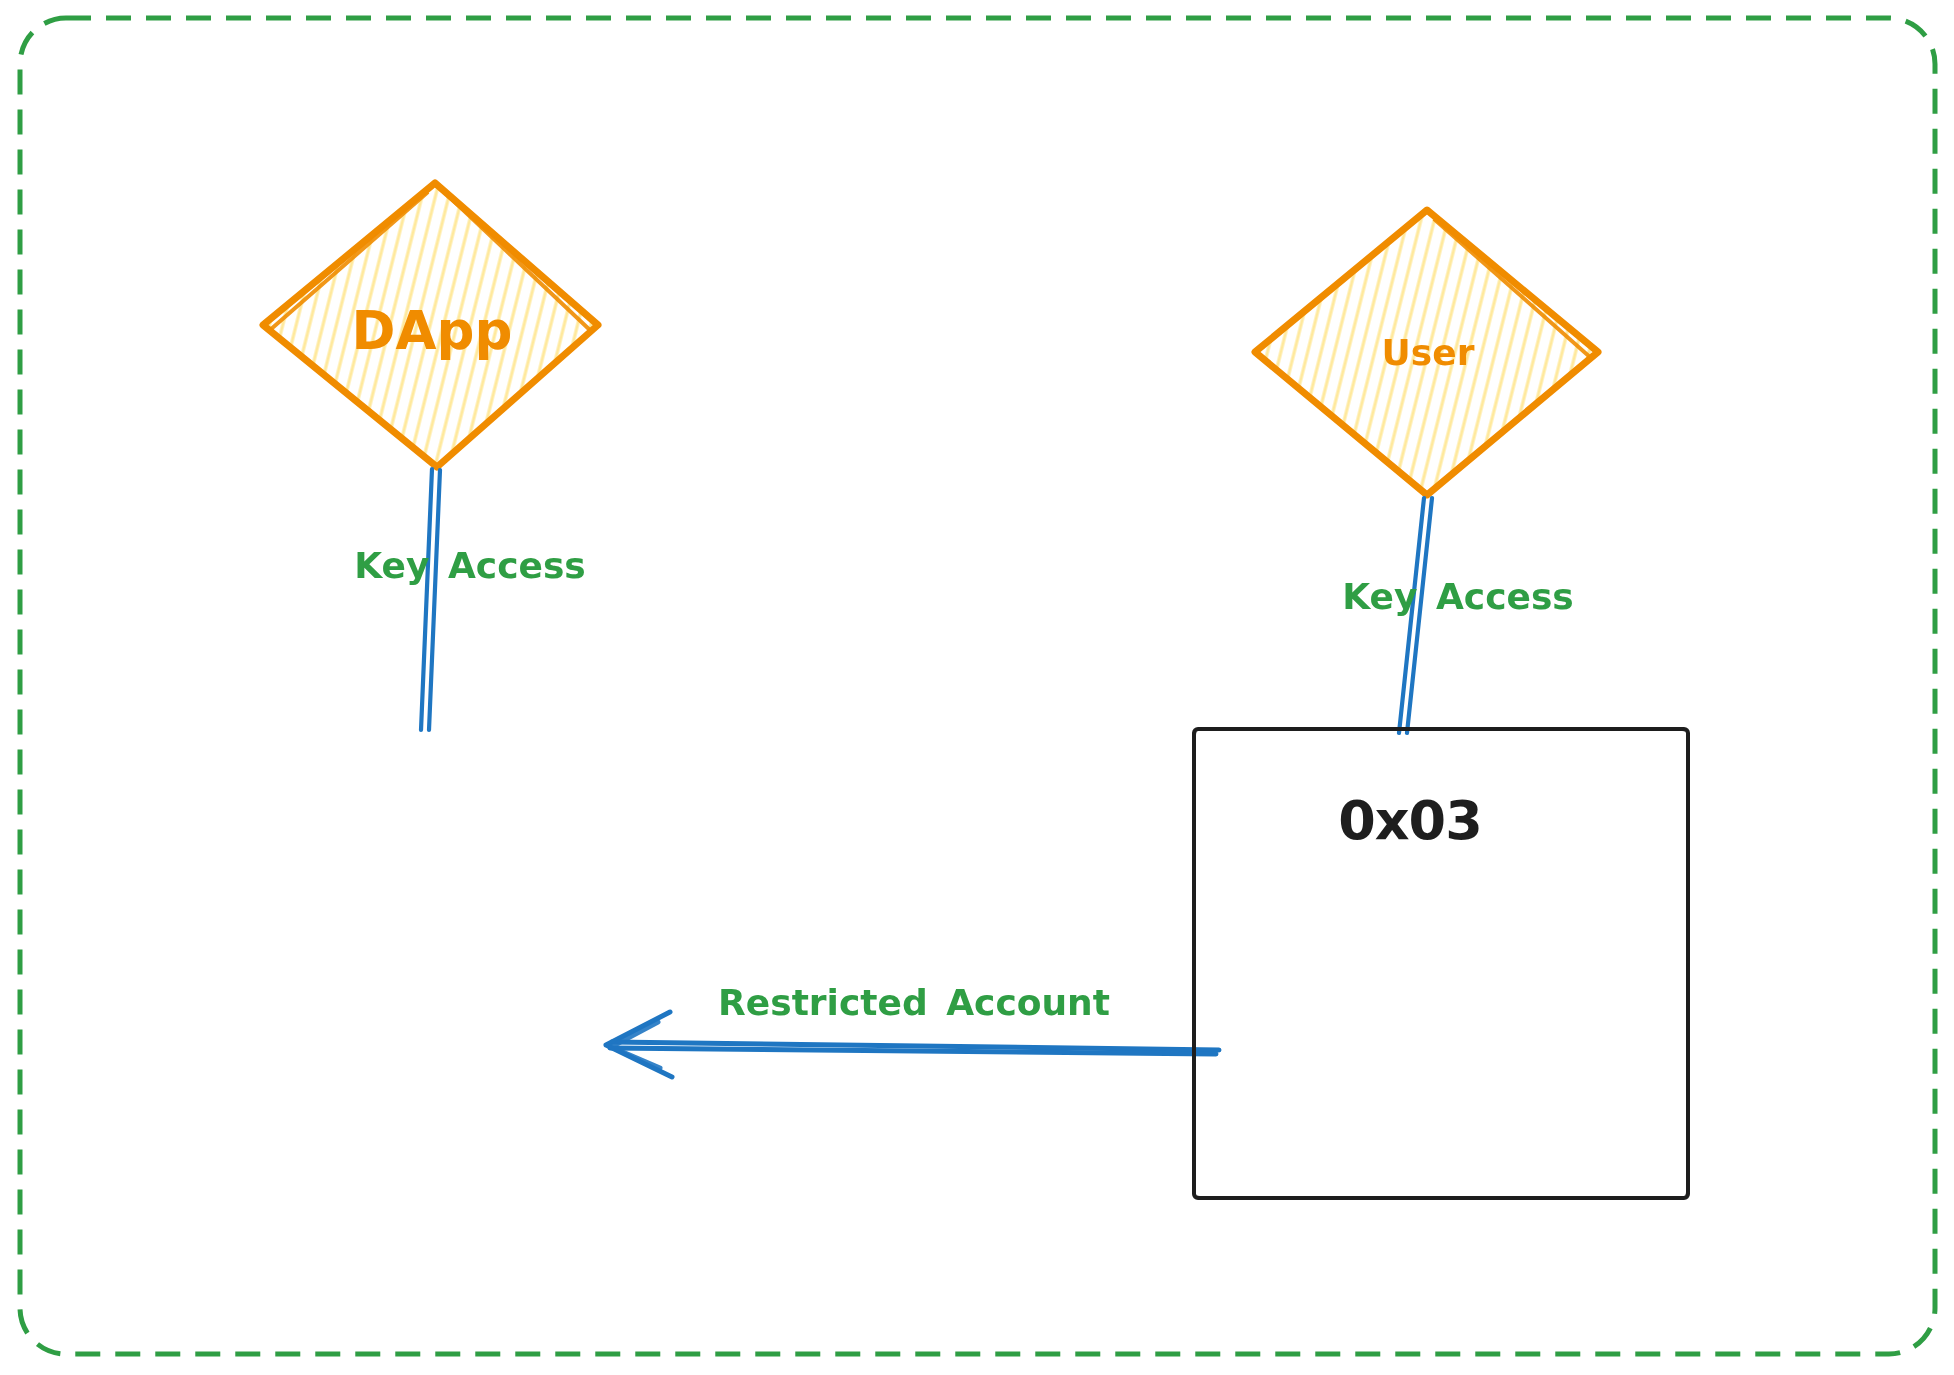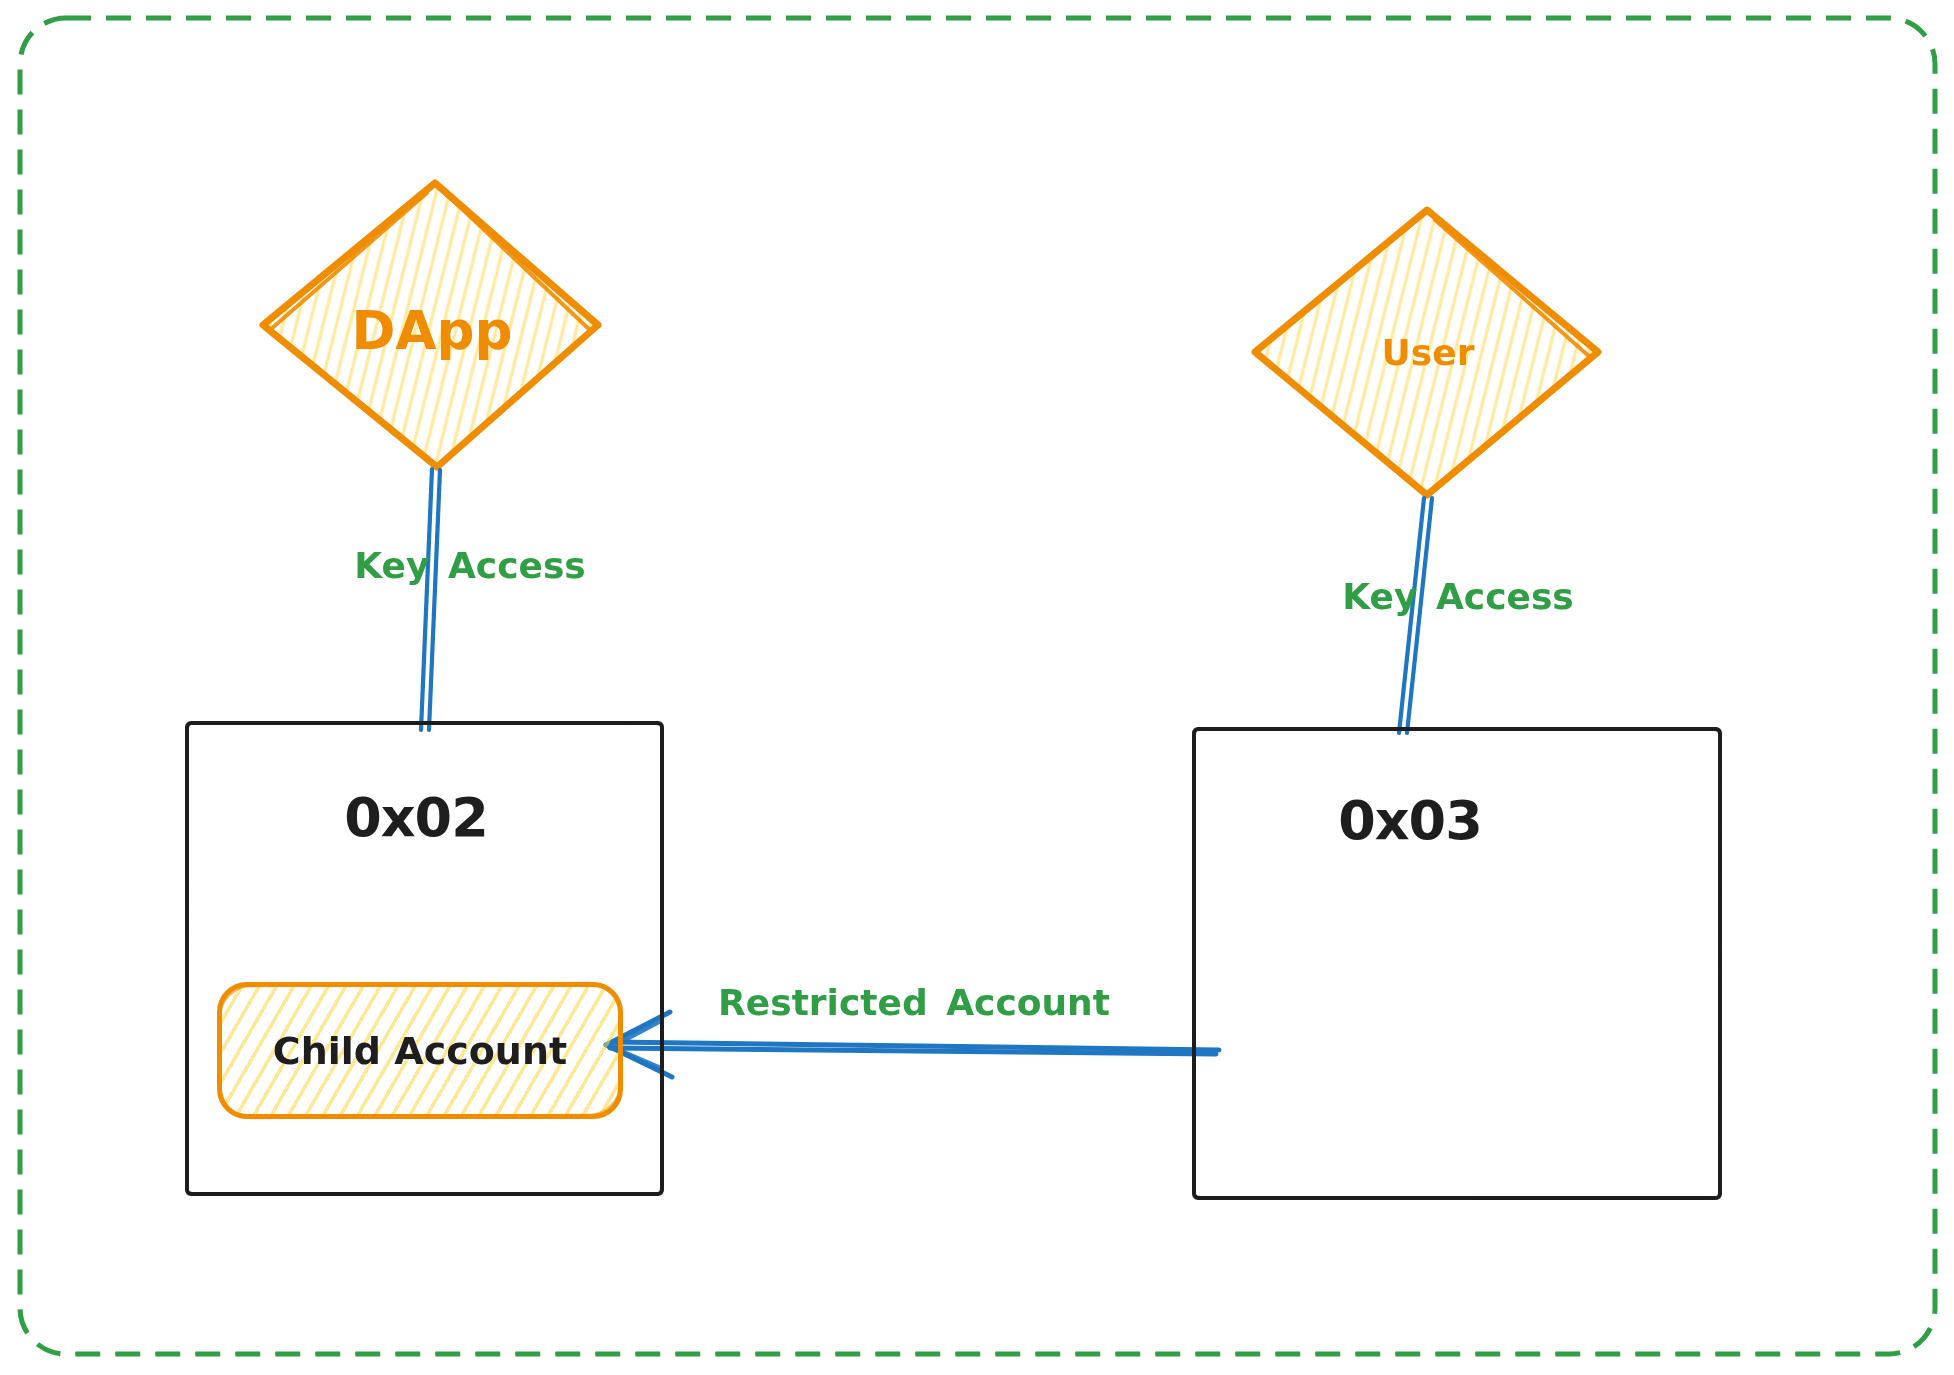--- a/index.html
+++ b/index.html
@@ -35,21 +35,21 @@
     content: "";
     position: absolute;
     inset: -3px;
     border: 2px solid #1e1e1e;
     border-radius: 8px;
     transform: rotate(0.25deg);
     opacity: 0.55;
     pointer-events: none;
   }
   .wallet.left  { left: 185px; top: 721px; width: 471px; height: 467px; }
-  .wallet.right { left: 1192px; top: 727px; width: 490px; height: 465px; padding-left: 32px; }
+  .wallet.right { left: 1192px; top: 727px; width: 490px; height: 465px; }
 
   .wallet-title {
     position: absolute;
     transform: translate(-50%, -50%);
     font-size: 54px;
     font-weight: bold;
     letter-spacing: -1px;
     color: #1e1e1e;
     white-space: nowrap;
   }
@@ -185,26 +185,20 @@
     </g>
 
     <g>
       <path class="arrow-stroke" d="M 1219 1050 L 612 1042"></path>
       <path class="arrow-stroke" d="M 1216 1054 L 610 1048"></path>
       <path class="arrow-stroke" d="M 670 1012 L 606 1045 L 672 1077"></path>
       <path class="arrow-stroke" d="M 658 1022 L 611 1047 L 660 1068" opacity="0.9"></path>
     </g>
   </svg>
 
-  <div class="wallet left">
-    <div class="wallet-title">0x02</div>
-    <div class="account">
-      <span class="account-label">Child Account</span>
-    </div>
-  </div>
 
   <div class="wallet right">
     <div class="wallet-title">0x03</div>
   </div>
 
   <div class="node-label dapp">DApp</div>
   <div class="node-label user">User</div>
 
   <div class="edge-label key-left">Key Access</div>
   <div class="edge-label key-right">Key Access</div>

